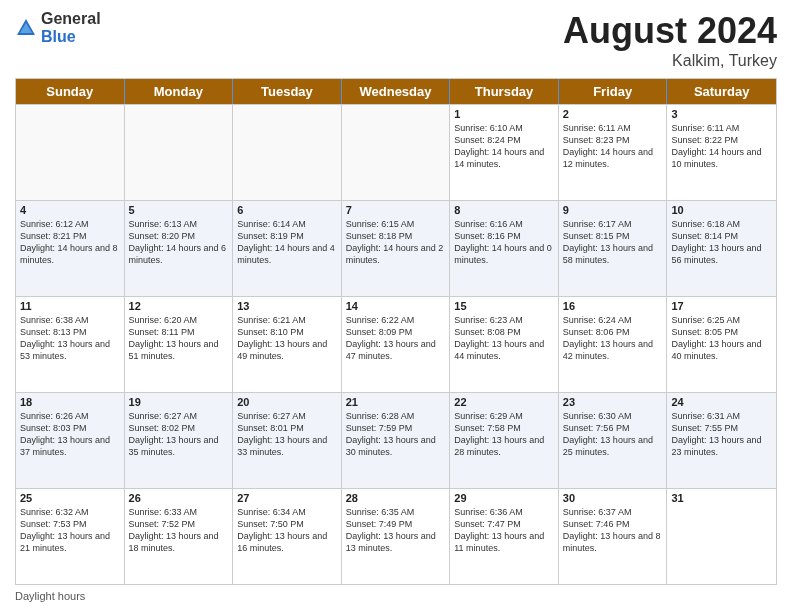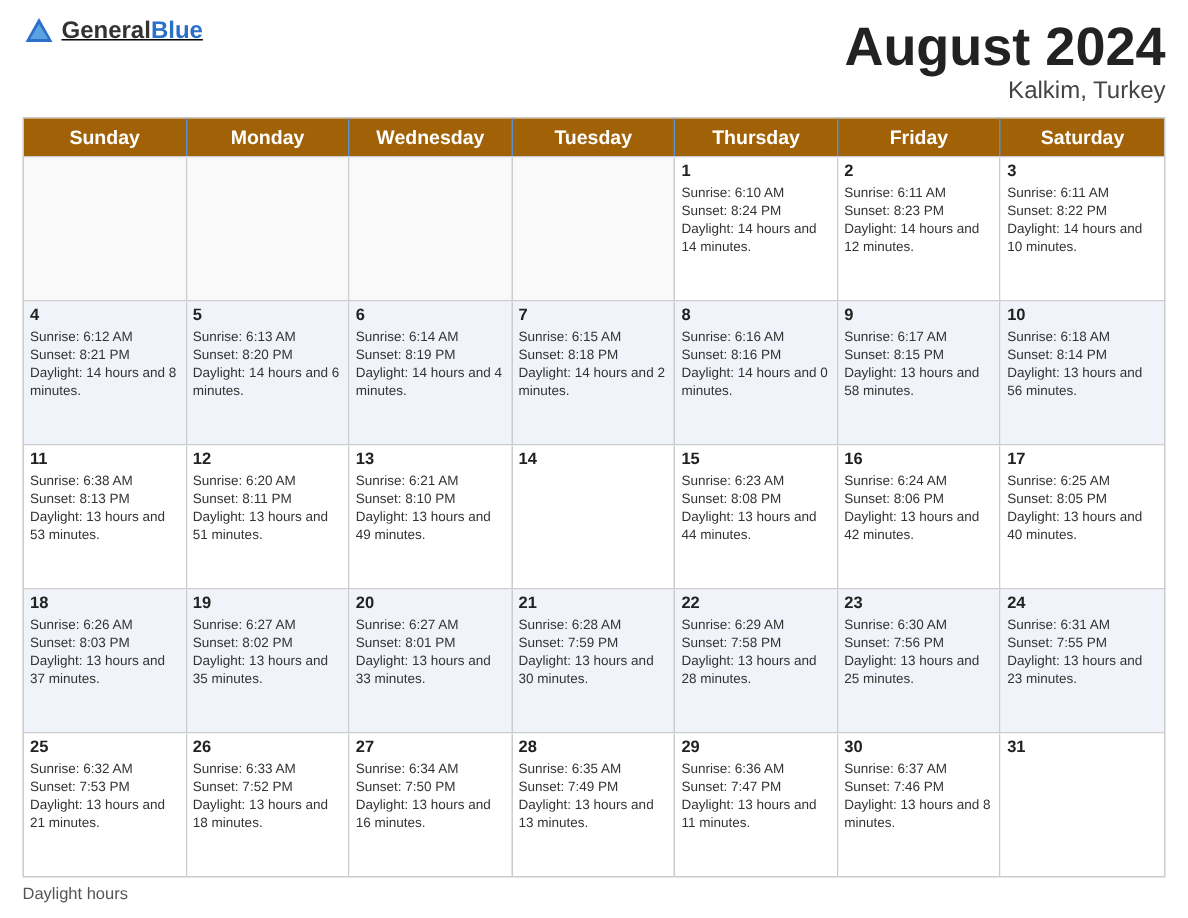--- a/index.html
+++ b/index.html
@@ -113,38 +113,38 @@
 <div class="page">
   <div class="header">
     <div class="logo">
       <div class="logo-icon">
         <svg viewBox="0 0 22 22" xmlns="http://www.w3.org/2000/svg">
           <polygon points="11,2 20,18 2,18" fill="#2a6fc9"></polygon>
           <polygon points="11,6 17,16 5,16" fill="#5ba3e0"></polygon>
         </svg>
       </div>
       <div>
-        <div style="display:flex;flex-direction:row;line-height:1.15;text-decoration:underline;">
+        <div style="display:flex;flex-direction:column;line-height:1.15;">
           <span style="font-size:16px;font-weight:bold;color:#333;">General</span>
           <span style="font-size:16px;font-weight:bold;color:#2a6fc9;">Blue</span>
         </div>
       </div>
     </div>
     <div class="title-block">
       <div class="title-month">August 2024</div>
       <div class="title-location">Kalkim, Turkey</div>
     </div>
   </div>
 
   <div class="calendar">
     <div class="cal-header-row">
     <div class="cal-header-cell">Sunday</div>
         <div class="cal-header-cell">Monday</div>
+        <div class="cal-header-cell">Tuesday</div>
         <div class="cal-header-cell">Wednesday</div>
-        <div class="cal-header-cell">Tuesday</div>
         <div class="cal-header-cell">Thursday</div>
         <div class="cal-header-cell">Friday</div>
         <div class="cal-header-cell">Saturday</div>
       </div>
     <div class="cal-body">
     <div class="cal-row">
           <div class="cal-cell empty"></div>
           <div class="cal-cell empty"></div>
           <div class="cal-cell empty"></div>
           <div class="cal-cell empty"></div>
@@ -225,20 +225,23 @@
 Daylight: 13 hours and 51 minutes.</div>
           </div>
           <div class="cal-cell">
             <div class="day-number">13</div>
             <div class="day-info" style="white-space: pre-line;">Sunrise: 6:21 AM
 Sunset: 8:10 PM
 Daylight: 13 hours and 49 minutes.</div>
           </div>
           <div class="cal-cell">
             <div class="day-number">14</div>
+            <div class="day-info" style="white-space: pre-line;">Sunrise: 6:22 AM
+Sunset: 8:09 PM
+Daylight: 13 hours and 47 minutes.</div>
           </div>
           <div class="cal-cell">
             <div class="day-number">15</div>
             <div class="day-info" style="white-space: pre-line;">Sunrise: 6:23 AM
 Sunset: 8:08 PM
 Daylight: 13 hours and 44 minutes.</div>
           </div>
           <div class="cal-cell">
             <div class="day-number">16</div>
             <div class="day-info" style="white-space: pre-line;">Sunrise: 6:24 AM

